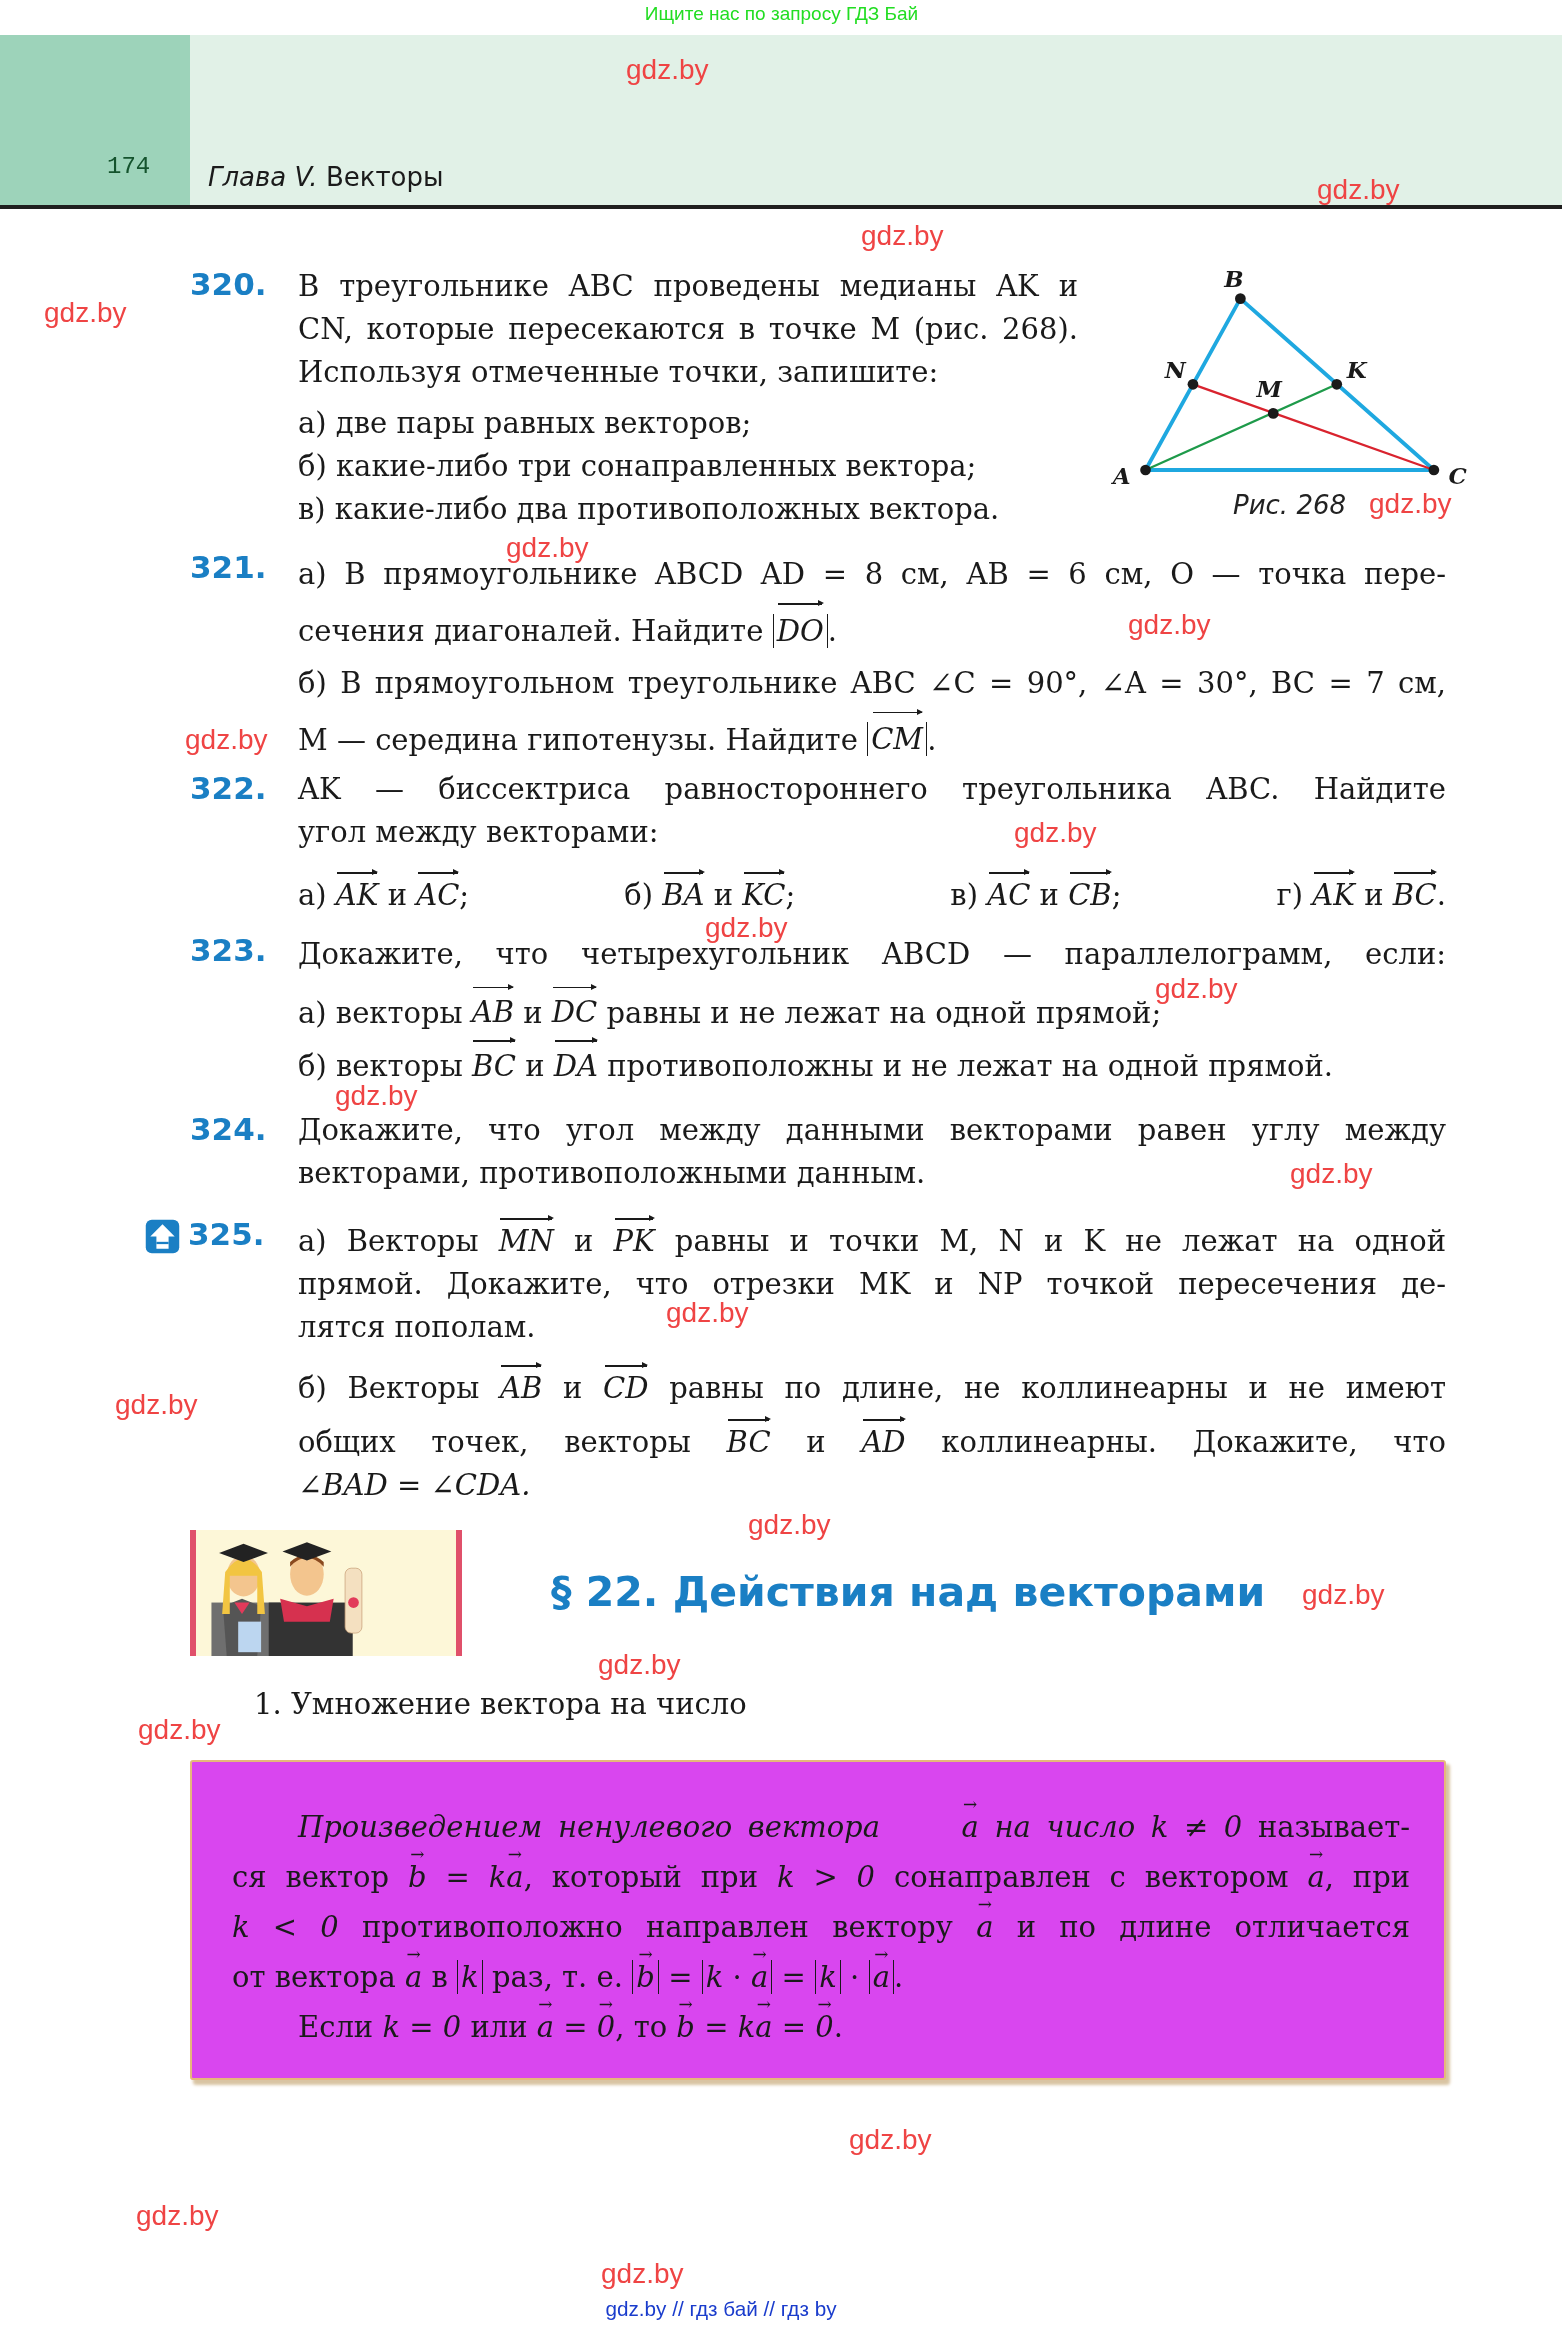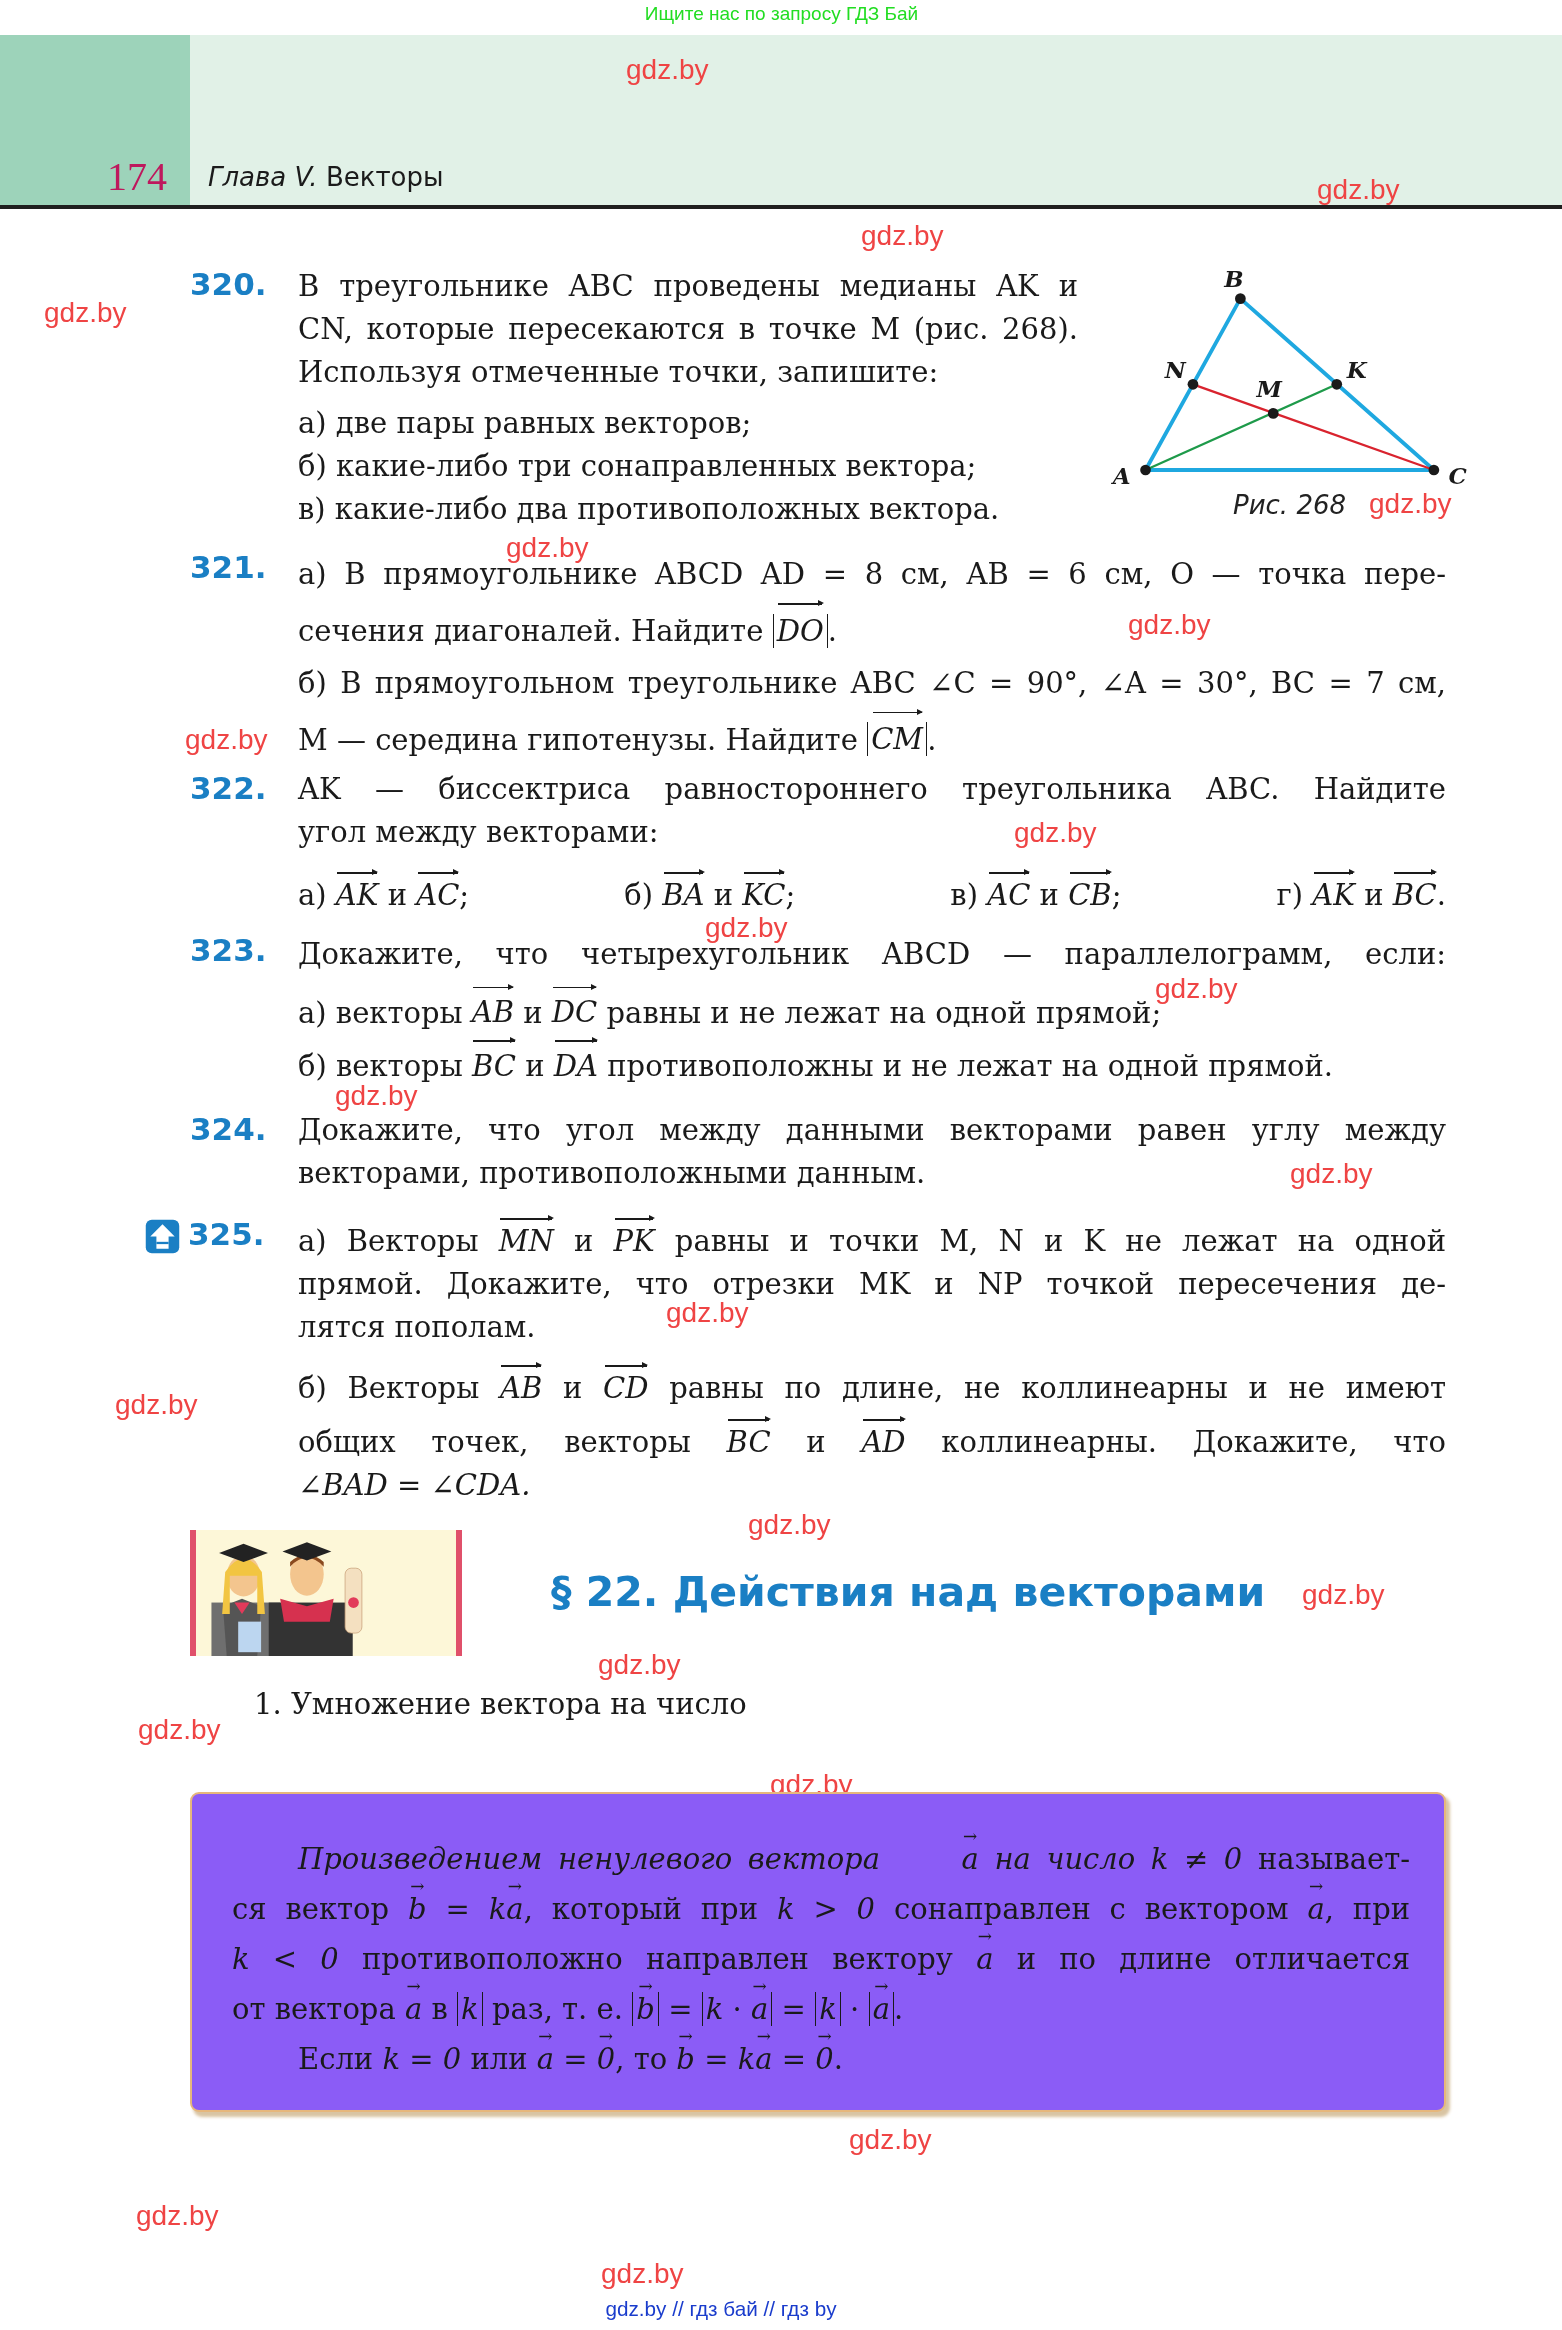--- a/index.html
+++ b/index.html
@@ -3,22 +3,22 @@
 <meta charset="utf-8">
 <style>
   html, body { margin:0; padding:0; background:#ffffff; }
   body { width:1563px; height:2330px; position:relative; overflow:hidden;
          font-family:"DejaVu Serif", "Liberation Serif", serif; color:#1a1a1a; }
   .top-banner { position:absolute; left:0; top:0; width:1563px; text-align:center;
      font-family:"Liberation Sans", sans-serif; font-size:19px; color:#22dd22; top:3.1px; }
   .header { position:absolute; left:0; top:35px; width:1563px; height:171px; background:#e1f1e7; }
   .header-tab { position:absolute; left:0; top:0; width:190px; height:171px; background:#9dd3ba; }
   .header-line { position:absolute; left:0; top:205px; width:1563px; height:3.8px; background:#1f1f1f; }
-  .page-num { position:absolute; left:107px; top:153px; font-family:Liberation Serif, serif;
-     font-size:40px; color:#be185d; }
+  .page-num { position:absolute; left:107px; top:153px; font-family:Liberation Mono, monospace;
+     font-size:24px; color:#14532d; }
   .chapter { position:absolute; left:208px; top:162px; font-family:"DejaVu Sans", sans-serif;
      font-size:26px; color:#1b1b1b; }
   .chapter i { font-style:italic; }
   .wm { position:absolute; font-family:Liberation Sans, sans-serif; font-size:28px; color:#ef4444; white-space:nowrap; }
   .pnum { position:absolute; left:190px; font-family:"DejaVu Sans", sans-serif; font-weight:bold;
      font-size:31px; color:#1a7fc4; }
   .ptext { position:absolute; left:298px; width:1148px; font-size:29px; line-height:43px; text-align:justify; }
   .ptext .line { display:block; white-space:nowrap; }
   .ptext .jline { display:block; text-align:justify; text-align-last:justify; }
   .m { font-style:italic; }
@@ -32,22 +32,22 @@
   .abs-bar { border-left:1.5px solid #1a1a1a; border-right:1.5px solid #1a1a1a; padding:0 3.1px; }
   .figure { position:absolute; left:1094px; top:252px; width:383px; height:283px; }
   .fig-caption { position:absolute; left:1233px; top:490px; font-family:"DejaVu Sans", sans-serif;
      font-style:italic; font-size:26px; color:#222; }
   .section-img { position:absolute; left:190px; top:1530px; width:272px; height:126px;
      background:#fdf7d8; border-left:6.1px solid #e0506a; border-right:6.1px solid #e0506a; box-sizing:border-box; overflow:hidden; }
   .section-title { position:absolute; left:551px; top:1568px; font-family:"DejaVu Sans", sans-serif;
      font-weight:bold; font-size:41px; color:#1a7fc4; }
   .subhead { position:absolute; left:254px; top:1687px; font-size:29px; font-weight:normal; }
   .defbox { position:absolute; left:190px; top:1760px; width:1256px; height:320px;
-     background:#8b5cf6; border:2.3px solid #e6b77c; border-radius:9px; box-sizing:border-box;
-     box-shadow: 3.1px 4.6px 3.1px #d9c4a2; margin-top: 32px; }
+     background:#d946ef; border:2.3px solid #e6b77c; border-radius:3px; box-sizing:border-box;
+     box-shadow: 3.1px 4.6px 3.1px #d9c4a2; }
   .deftext { position:absolute; left:40px; top:40px; width:1178px; font-size:29px; line-height:50px; }
   .deftext .jline { display:block; text-align:justify; text-align-last:justify; }
   .footer { position:absolute; left:0; top:2297px; width:1442px; text-align:center;
      font-family:"Liberation Sans", sans-serif; font-size:20.7px; color:#1a3ccc; }
   .upgrade-icon { position:absolute; left:145px; top:1219px; width:35px; height:35px; }
 </style>
 </head>
 <body>
 
 <div class="top-banner">Ищите нас по запросу ГДЗ Бай</div>

